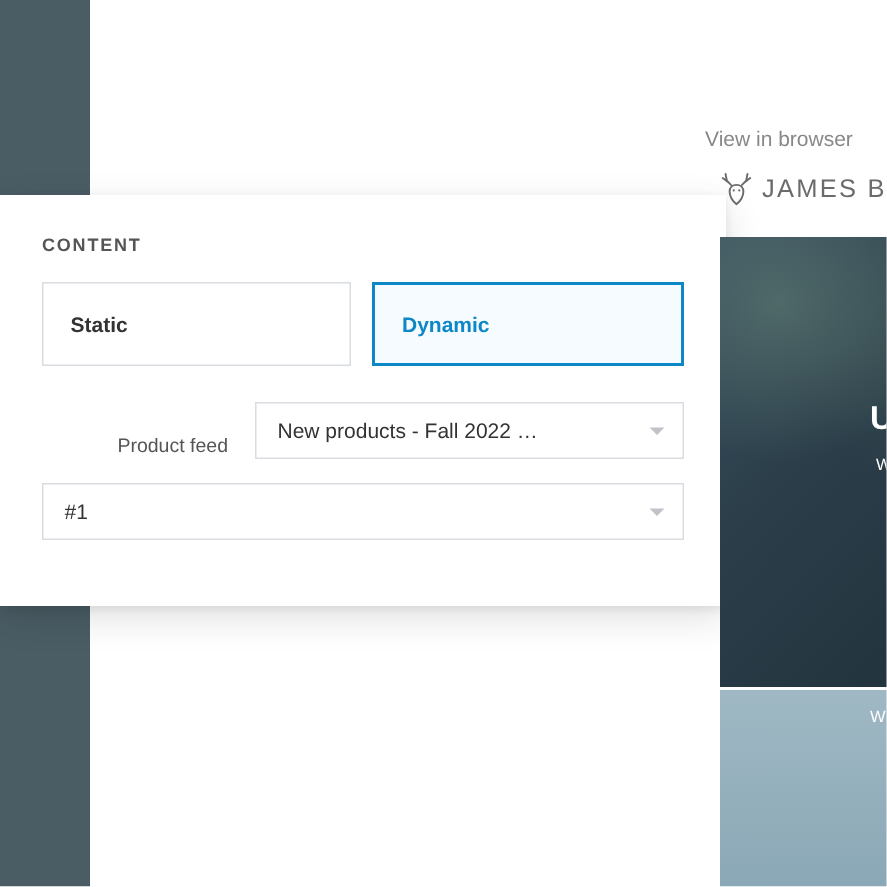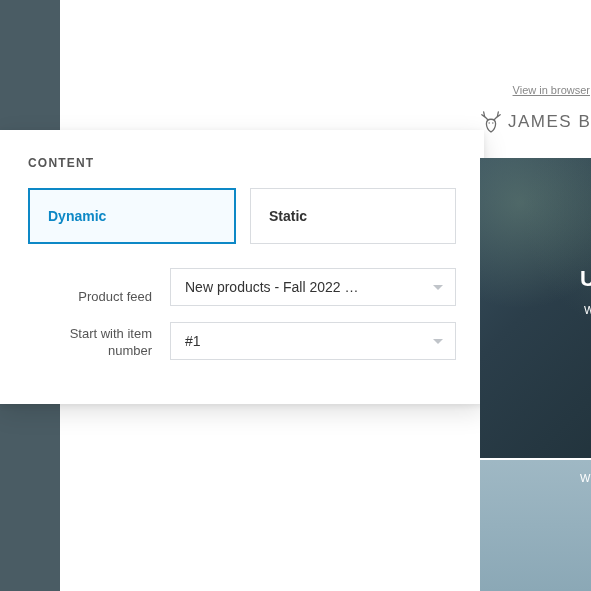--- a/index.html
+++ b/index.html
@@ -93,25 +93,24 @@
       flex-shrink: 0;
     }
 
     
     .preview {
       position: absolute;
       left: 480px; top: 84px;
       width: 200px;
     }
     .view-browser {
-      font-size: 11px;
+      font-size: 14px;
       color: #888;
-      text-decoration: underline;
       display: block;
-      text-align: right;
+      text-align: left;
       margin-bottom: 14px;
       width: 120px;
       margin-left: -10px;
     }
     .brand-row {
       display: flex;
       align-items: center;
       gap: 6px;
       margin-bottom: 10px;
     }
@@ -174,38 +173,37 @@
 </head>
 <body>
 
 <div class="stage">
   <div class="dark-strip"></div>
 
   <div class="content-panel">
     <div class="panel-title">CONTENT</div>
 
     <div class="tab-row">
+      <div class="tab">
+        <span>Static</span>
+      </div>
       <div class="tab selected">
         <span>Dynamic</span>
-      </div>
-      <div class="tab">
-        <span>Static</span>
       </div>
     </div>
 
     <div class="field-row">
       <div class="field-label">Product feed</div>
       <div class="field-select">
         <span class="val">New products - Fall 2022 C…</span>
         <span class="chevron"></span>
       </div>
     </div>
 
     <div class="field-row">
-      <div class="field-label">Start with item number</div>
       <div class="field-select">
         <span class="val">#1</span>
         <span class="chevron"></span>
       </div>
     </div>
   </div>
 
   <div class="preview">
     <a class="view-browser">View in browser</a>
     <div class="brand-row">

